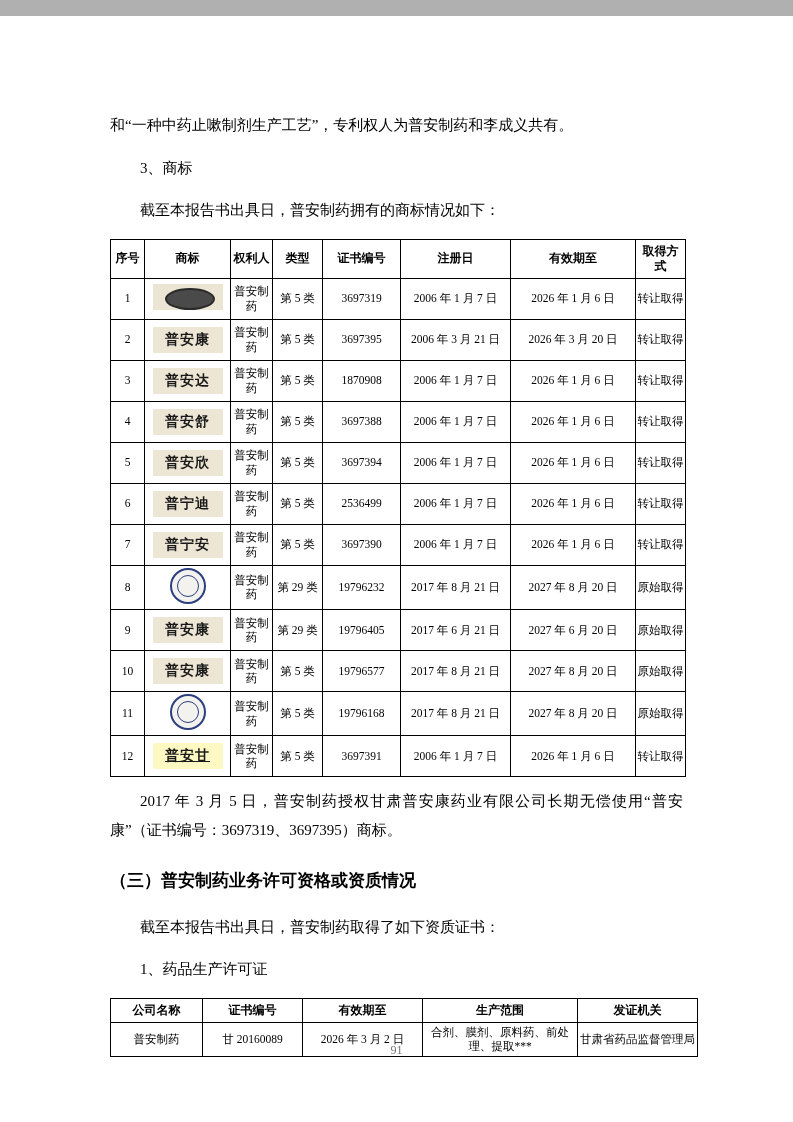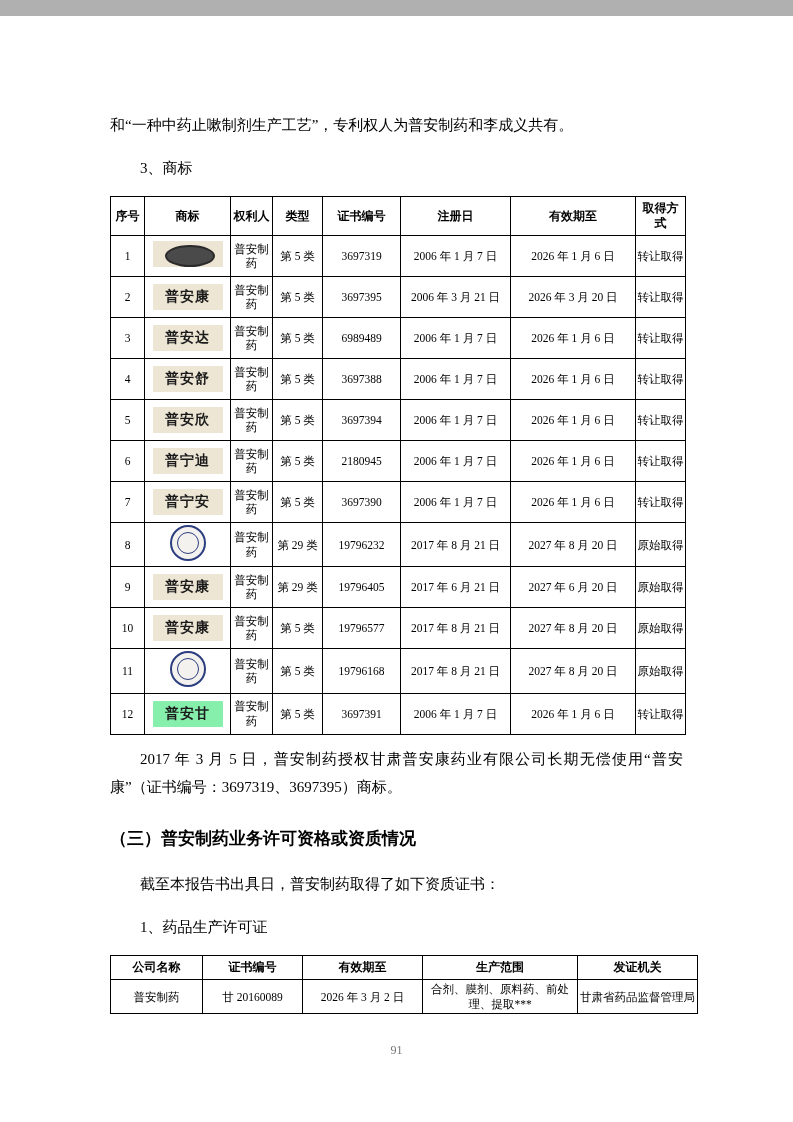--- a/index.html
+++ b/index.html
@@ -78,21 +78,21 @@
     height: 26px;
     line-height: 26px;
     font-size: 14px;
     font-weight: bold;
     letter-spacing: 1px;
     color: #1a1a1a;
     border-radius: 1px;
     text-align: center;
   }
   .logo-beige { background: #ede6d4; }
-  .logo-grey  { background: #86efac; }
+  .logo-grey  { background: #fef9c3; text-decoration: underline; }
   .logo-oval {
     display: inline-block;
     width: 70px;
     height: 26px;
     background: #ece5d3;
     position: relative;
   }
   .logo-oval::after {
     content: "";
     position: absolute;
@@ -147,20 +147,21 @@
 </style>
 </head>
 <body>
 
 <div class="page">
 
   <p class="para">和“一种中药止嗽制剂生产工艺”，专利权人为普安制药和李成义共有。</p>
 
   <p class="para indent">3、商标</p>
 
+  <p class="para indent">截至本报告书出具日，普安制药拥有的商标情况如下：</p>
 
   <table class="doc-table">
     <colgroup>
       <col class="tm-c0">
         <col class="tm-c1">
         <col class="tm-c2">
         <col class="tm-c3">
       <col class="tm-c4">
         <col class="tm-c5">
         <col class="tm-c6">
@@ -197,21 +198,21 @@
         <td>3697395</td>
         <td>2006 年 3 月 21 日</td>
         <td>2026 年 3 月 20 日</td>
         <td>转让取得</td>
       </tr>
       <tr>
         <td>3</td>
         <td class="logo-cell"><span class="logo-box logo-beige">普安达</span></td>
         <td>普安制药</td>
         <td>第 5 类</td>
-        <td>6989489</td>
+        <td>1870908</td>
         <td>2006 年 1 月 7 日</td>
         <td>2026 年 1 月 6 日</td>
         <td>转让取得</td>
       </tr>
       <tr>
         <td>4</td>
         <td class="logo-cell"><span class="logo-box logo-beige">普安舒</span></td>
         <td>普安制药</td>
         <td>第 5 类</td>
         <td>3697388</td>
@@ -227,21 +228,21 @@
         <td>3697394</td>
         <td>2006 年 1 月 7 日</td>
         <td>2026 年 1 月 6 日</td>
         <td>转让取得</td>
       </tr>
       <tr>
         <td>6</td>
         <td class="logo-cell"><span class="logo-box logo-beige">普宁迪</span></td>
         <td>普安制药</td>
         <td>第 5 类</td>
-        <td>2180945</td>
+        <td>2536499</td>
         <td>2006 年 1 月 7 日</td>
         <td>2026 年 1 月 6 日</td>
         <td>转让取得</td>
       </tr>
       <tr>
         <td>7</td>
         <td class="logo-cell"><span class="logo-box logo-beige">普宁安</span></td>
         <td>普安制药</td>
         <td>第 5 类</td>
         <td>3697390</td>

